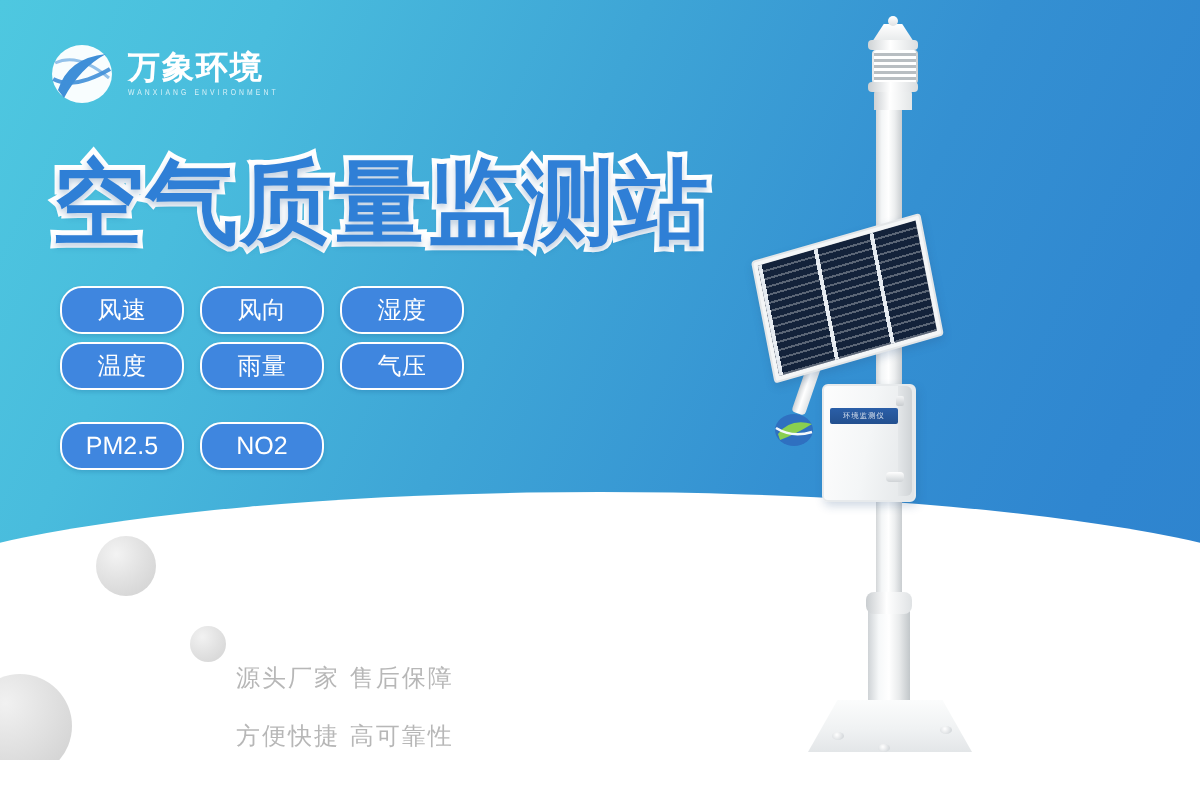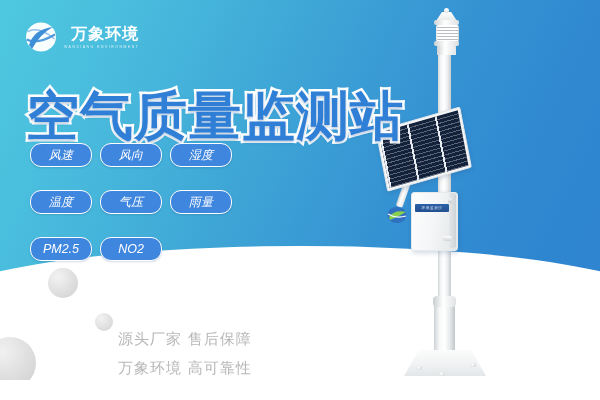--- a/index.html
+++ b/index.html
@@ -3,21 +3,20 @@
 <meta charset="utf-8">
 <style>
   html,body{margin:0;padding:0;}
   body{
     width:600px;height:400px;overflow:hidden;
     font-family:"Liberation Sans","DejaVu Sans",sans-serif;
   }
   .stage{
     position:relative;width:600px;height:380px;overflow:hidden;
     background:linear-gradient(115deg,#4ec8e0 0%,#49bcdd 18%,#3ea5d6 42%,#3490d2 65%,#2f86d0 85%,#2e83ce 100%);
-    text-align:right;
   }
 
   
   .white-band{
     position:absolute;left:-12%;top:246px;width:124%;height:420px;
     background:#ffffff;
     border-radius:50% 50% 0 0 / 62px 62px 0 0;
     z-index:2;
   }
   .white-band-shade{
@@ -34,61 +33,60 @@
     color:#ffffff;font-size:16px;font-weight:bold;letter-spacing:1px;
     font-family:"DejaVu Sans","Liberation Sans",sans-serif;white-space:nowrap;
   }
   .logo-en{
     color:rgba(255,255,255,.80);font-size:3.4px;letter-spacing:1.55px;
     margin-top:3px;white-space:nowrap;transform:scaleY(1.25);transform-origin:left top;
   }
 
   
   .headline{
-    position:absolute;left:26px;top:81px;z-index:6;
+    position:absolute;left:26px;top:71px;z-index:6;
     font-family:"DejaVu Sans","Liberation Sans",sans-serif;
-    font-size:53px;font-weight:bold;letter-spacing:1px;
+    font-size:46px;font-weight:bold;letter-spacing:1px;
     color:#2f7fd6;white-space:nowrap;
     -webkit-text-stroke:5px #ffffff;
     paint-order:stroke fill;
     text-shadow:0 2px 3px rgba(20,80,140,.28);
   }
 
   
   .pill-grid{
     position:absolute;left:30px;top:143px;z-index:6;
     display:grid;grid-template-columns:repeat(3,62px);
-    gap:23px 8px;
-    font-style:italic;
+    gap:4px 8px;
   }
   .pill{
     height:22px;border-radius:11px;
     background:#3f86df;border:1.6px solid #ffffff;
     display:flex;align-items:center;justify-content:center;
     color:#ffffff;font-size:12px;font-weight:500;
     font-family:"DejaVu Sans","Liberation Sans",sans-serif;
     letter-spacing:.3px;white-space:nowrap;
     box-shadow:0 1px 2px rgba(10,60,120,.18);
   }
-  .pill.lat{font-family:"Liberation Sans",sans-serif;font-size:12.5px;letter-spacing:0;}
+  .pill.lat{font-family:"Liberation Sans",sans-serif;font-size:12.5px;letter-spacing:0;margin-top:12px;}
 
   
   .sphere{position:absolute;border-radius:50%;z-index:4;}
   .sph-a{left:48px;top:268px;width:30px;height:30px;
     background:radial-gradient(circle at 34% 30%,#f3f3f3 0%,#e2e2e2 45%,#cfcfcf 100%);}
   .sph-b{left:95px;top:313px;width:18px;height:18px;
     background:radial-gradient(circle at 34% 30%,#f2f2f2 0%,#e2e2e2 48%,#d2d2d2 100%);}
   .sph-c{left:-16px;top:337px;width:52px;height:52px;
     background:radial-gradient(circle at 36% 28%,#f1f1f1 0%,#e0e0e0 48%,#cdcdcd 100%);}
 
   
   .slogan{
     position:absolute;left:118px;top:325px;z-index:7;
     font-family:"DejaVu Sans","Liberation Sans",sans-serif;
-    color:#b7b7b7;font-size:15px;line-height:29px;letter-spacing:1px;white-space:nowrap;
+    color:#b7b7b7;font-size:12px;line-height:29px;letter-spacing:1px;white-space:nowrap;
   }
 
   
   .device{position:absolute;left:0;top:0;width:600px;height:400px;z-index:5;pointer-events:none;}
   .device *{pointer-events:auto;}
 
   
   .mast{
     position:absolute;left:438px;top:52px;width:13px;height:283px;
     background:linear-gradient(90deg,#d3d6d8 0%,#f4f6f7 22%,#ffffff 48%,#eceeef 72%,#c9cdd0 100%);
@@ -264,24 +262,24 @@
     </div>
   </div>
 
   <div class="headline">空气质量监测站</div>
 
   <div class="pill-grid">
     <div class="pill">风速</div>
     <div class="pill">风向</div>
     <div class="pill">湿度</div>
     <div class="pill">温度</div>
+    <div class="pill">雨量</div>
     <div class="pill">气压</div>
-    <div class="pill">雨量</div>
     <div class="pill lat">PM2.5</div>
     <div class="pill lat">NO2</div>
   </div>
 
   <div class="slogan">
     <div>源头厂家 售后保障</div>
-    <div>万象环境 高可靠性</div>
+    <div>方便快捷 高可靠性</div>
   </div>
 
 </div>
 
 </body></html>

